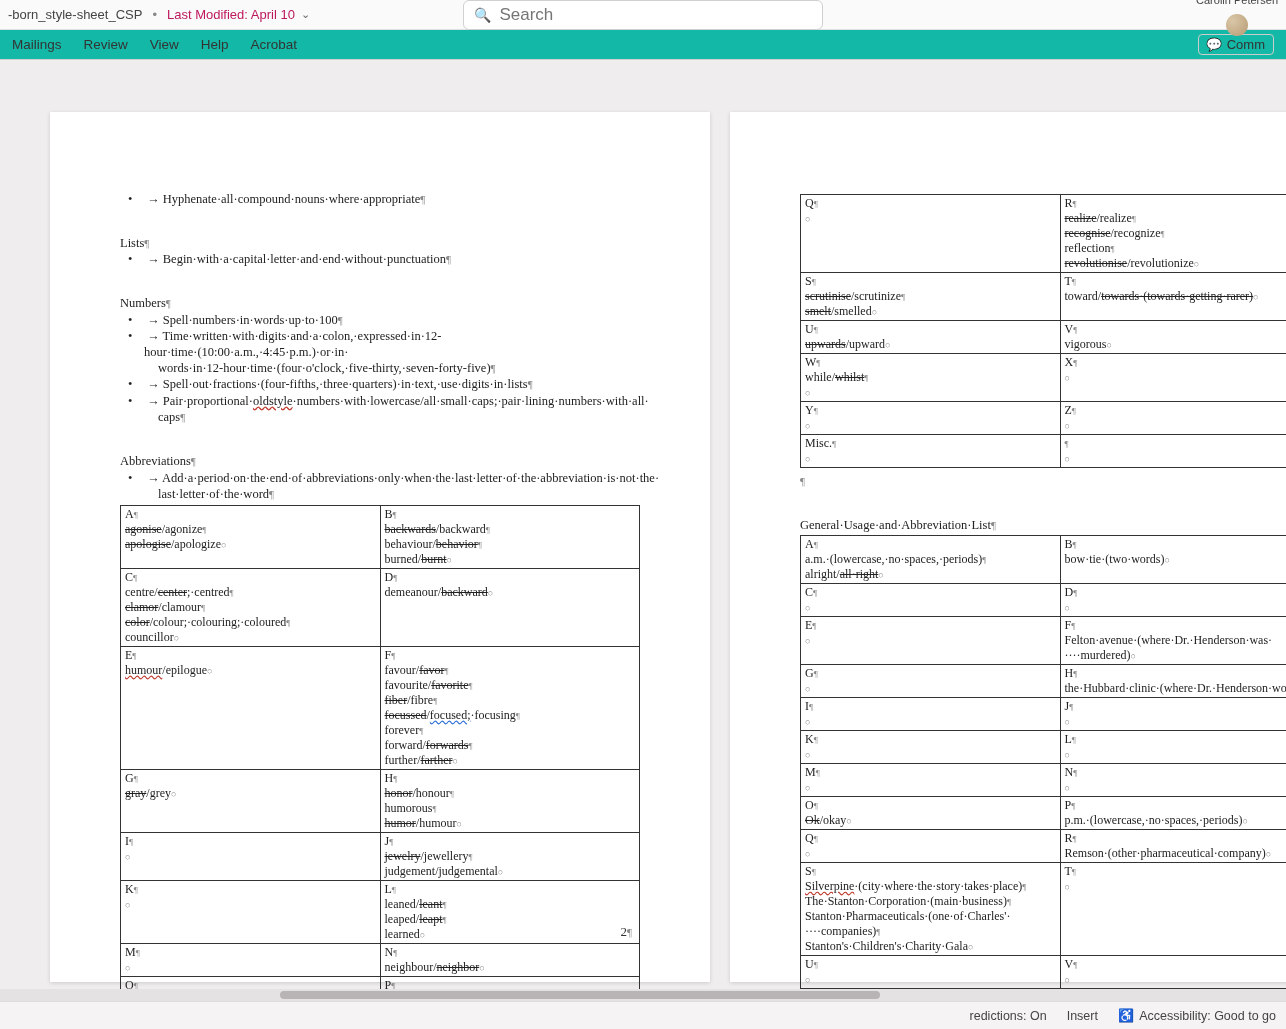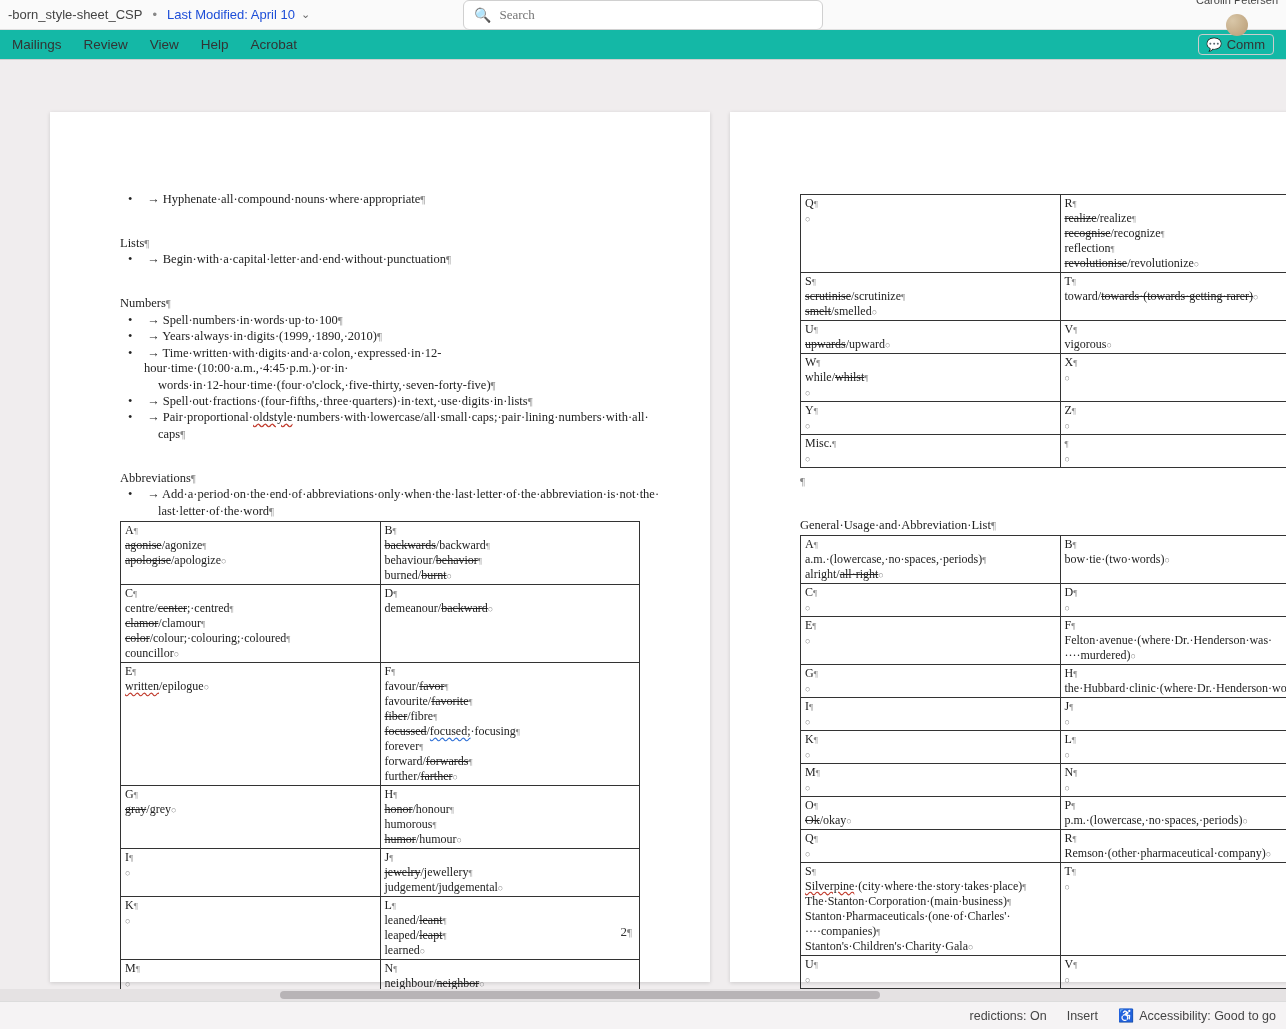--- a/index.html
+++ b/index.html
@@ -21,45 +21,44 @@
   }
   .doc-title-area {
     display: flex;
     align-items: center;
     gap: 6px;
     font-size: 13px;
     color: #333;
   }
   .doc-title { color: #444; }
   .dot-sep { color: #888; margin: 0 4px; }
-  .last-mod { color: #1d4ed8; }
+  .last-mod { color: #be185d; }
   .chevron { font-size: 11px; color: #666; }
   .search-wrap {
     position: absolute;
     left: 50%;
     transform: translateX(-50%);
     width: 360px;
   }
   .search {
     display: flex;
     align-items: center;
     background: #fff;
     border: 1px solid #d0d0d0;
     border-radius: 6px;
     height: 30px;
     padding: 0 10px;
     gap: 8px;
   }
   .search input {
     border: none;
     outline: none;
-    font-size: 13px;
+    font-size: 17px;
     width: 100%;
     background: transparent;
-    font-family: Liberation Serif, serif;
   }
   .search-icon { color: #888; font-size: 14px; }
   .user-area {
     margin-left: auto;
     display: flex;
     align-items: center;
     gap: 8px;
     font-size: 11px;
     color: #444;
     flex-direction: column;
@@ -228,21 +227,20 @@
 </div>
 
 <div class="canvas">
 
   <div class="page page1">
     <div class="bullet pilcrow"><span class="arrow"></span><span>Hyphenate·all·compound·nouns·where·appropriate</span></div>
     <div class="para pilcrow">Lists</div>
     <div class="bullet pilcrow"><span class="arrow"></span><span>Begin·with·a·capital·letter·and·end·without·punctuation</span></div>
     <div class="para pilcrow">Numbers</div>
     <div class="bullet pilcrow"><span class="arrow"></span><span>Spell·numbers·in·words·up·to·100</span></div>
-    <div class="bullet pilcrow"><span class="arrow"></span><span>Years·always·in·digits·(1999,·1890,·2010)</span></div>
     <div class="bullet"><span class="arrow"></span><span>Time·written·with·digits·and·a·colon,·expressed·in·12-hour·time·(10:00·a.m.,·4:45·p.m.)·or·in·</span></div>
     <div class="subbullet pilcrow">words·in·12-hour·time·(four·o'clock,·five-thirty,·seven-forty-five)</div>
     <div class="bullet pilcrow"><span class="arrow"></span><span>Spell·out·fractions·(four-fifths,·three·quarters)·in·text,·use·digits·in·lists</span></div>
     <div class="bullet"><span class="arrow"></span><span>Pair·proportional·</span><span class="redwave">oldstyle</span><span>·numbers·with·lowercase/all·small·caps;·pair·lining·numbers·with·all·</span></div>
     <div class="subbullet pilcrow">caps</div>
     <div class="para pilcrow">Abbreviations</div>
     <div class="bullet"><span class="arrow"></span><span>Add·a·period·on·the·end·of·abbreviations·only·when·the·last·letter·of·the·abbreviation·is·not·the·</span></div>
     <div class="subbullet pilcrow">last·letter·of·the·word</div>
 
     <table class="styleguide">
@@ -269,21 +267,21 @@
               <div>councillor<span class="cellend">○</span></div>
             </td>
             <td>
               <div>D<span class="cellend">¶</span></div>
               <div>demeanour/<span class="strike">backward</span><span class="cellend">○</span></div>
             </td>
           </tr>
       <tr>
             <td>
               <div>E<span class="cellend">¶</span></div>
-              <div><span class="strike redwave">written</span>/epilogue<span class="cellend">○</span></div>
+              <div><span class="strike redwave">humour</span>/epilogue<span class="cellend">○</span></div>
             </td>
             <td>
               <div>F<span class="cellend">¶</span></div>
               <div>favour/<span class="strike">favor</span><span class="cellend">¶</span></div>
               <div>favourite/<span class="strike">favorite</span><span class="cellend">¶</span></div>
               <div><span class="strike">fiber</span>/fibre<span class="cellend">¶</span></div>
               <div><span class="strike">focussed</span>/<span class="bluewave">focused;</span>·focusing<span class="cellend">¶</span></div>
               <div>forever<span class="cellend">¶</span></div>
               <div>forward/<span class="strike">forwards</span><span class="cellend">¶</span></div>
               <div>further/<span class="strike">farther</span><span class="cellend">○</span></div>

